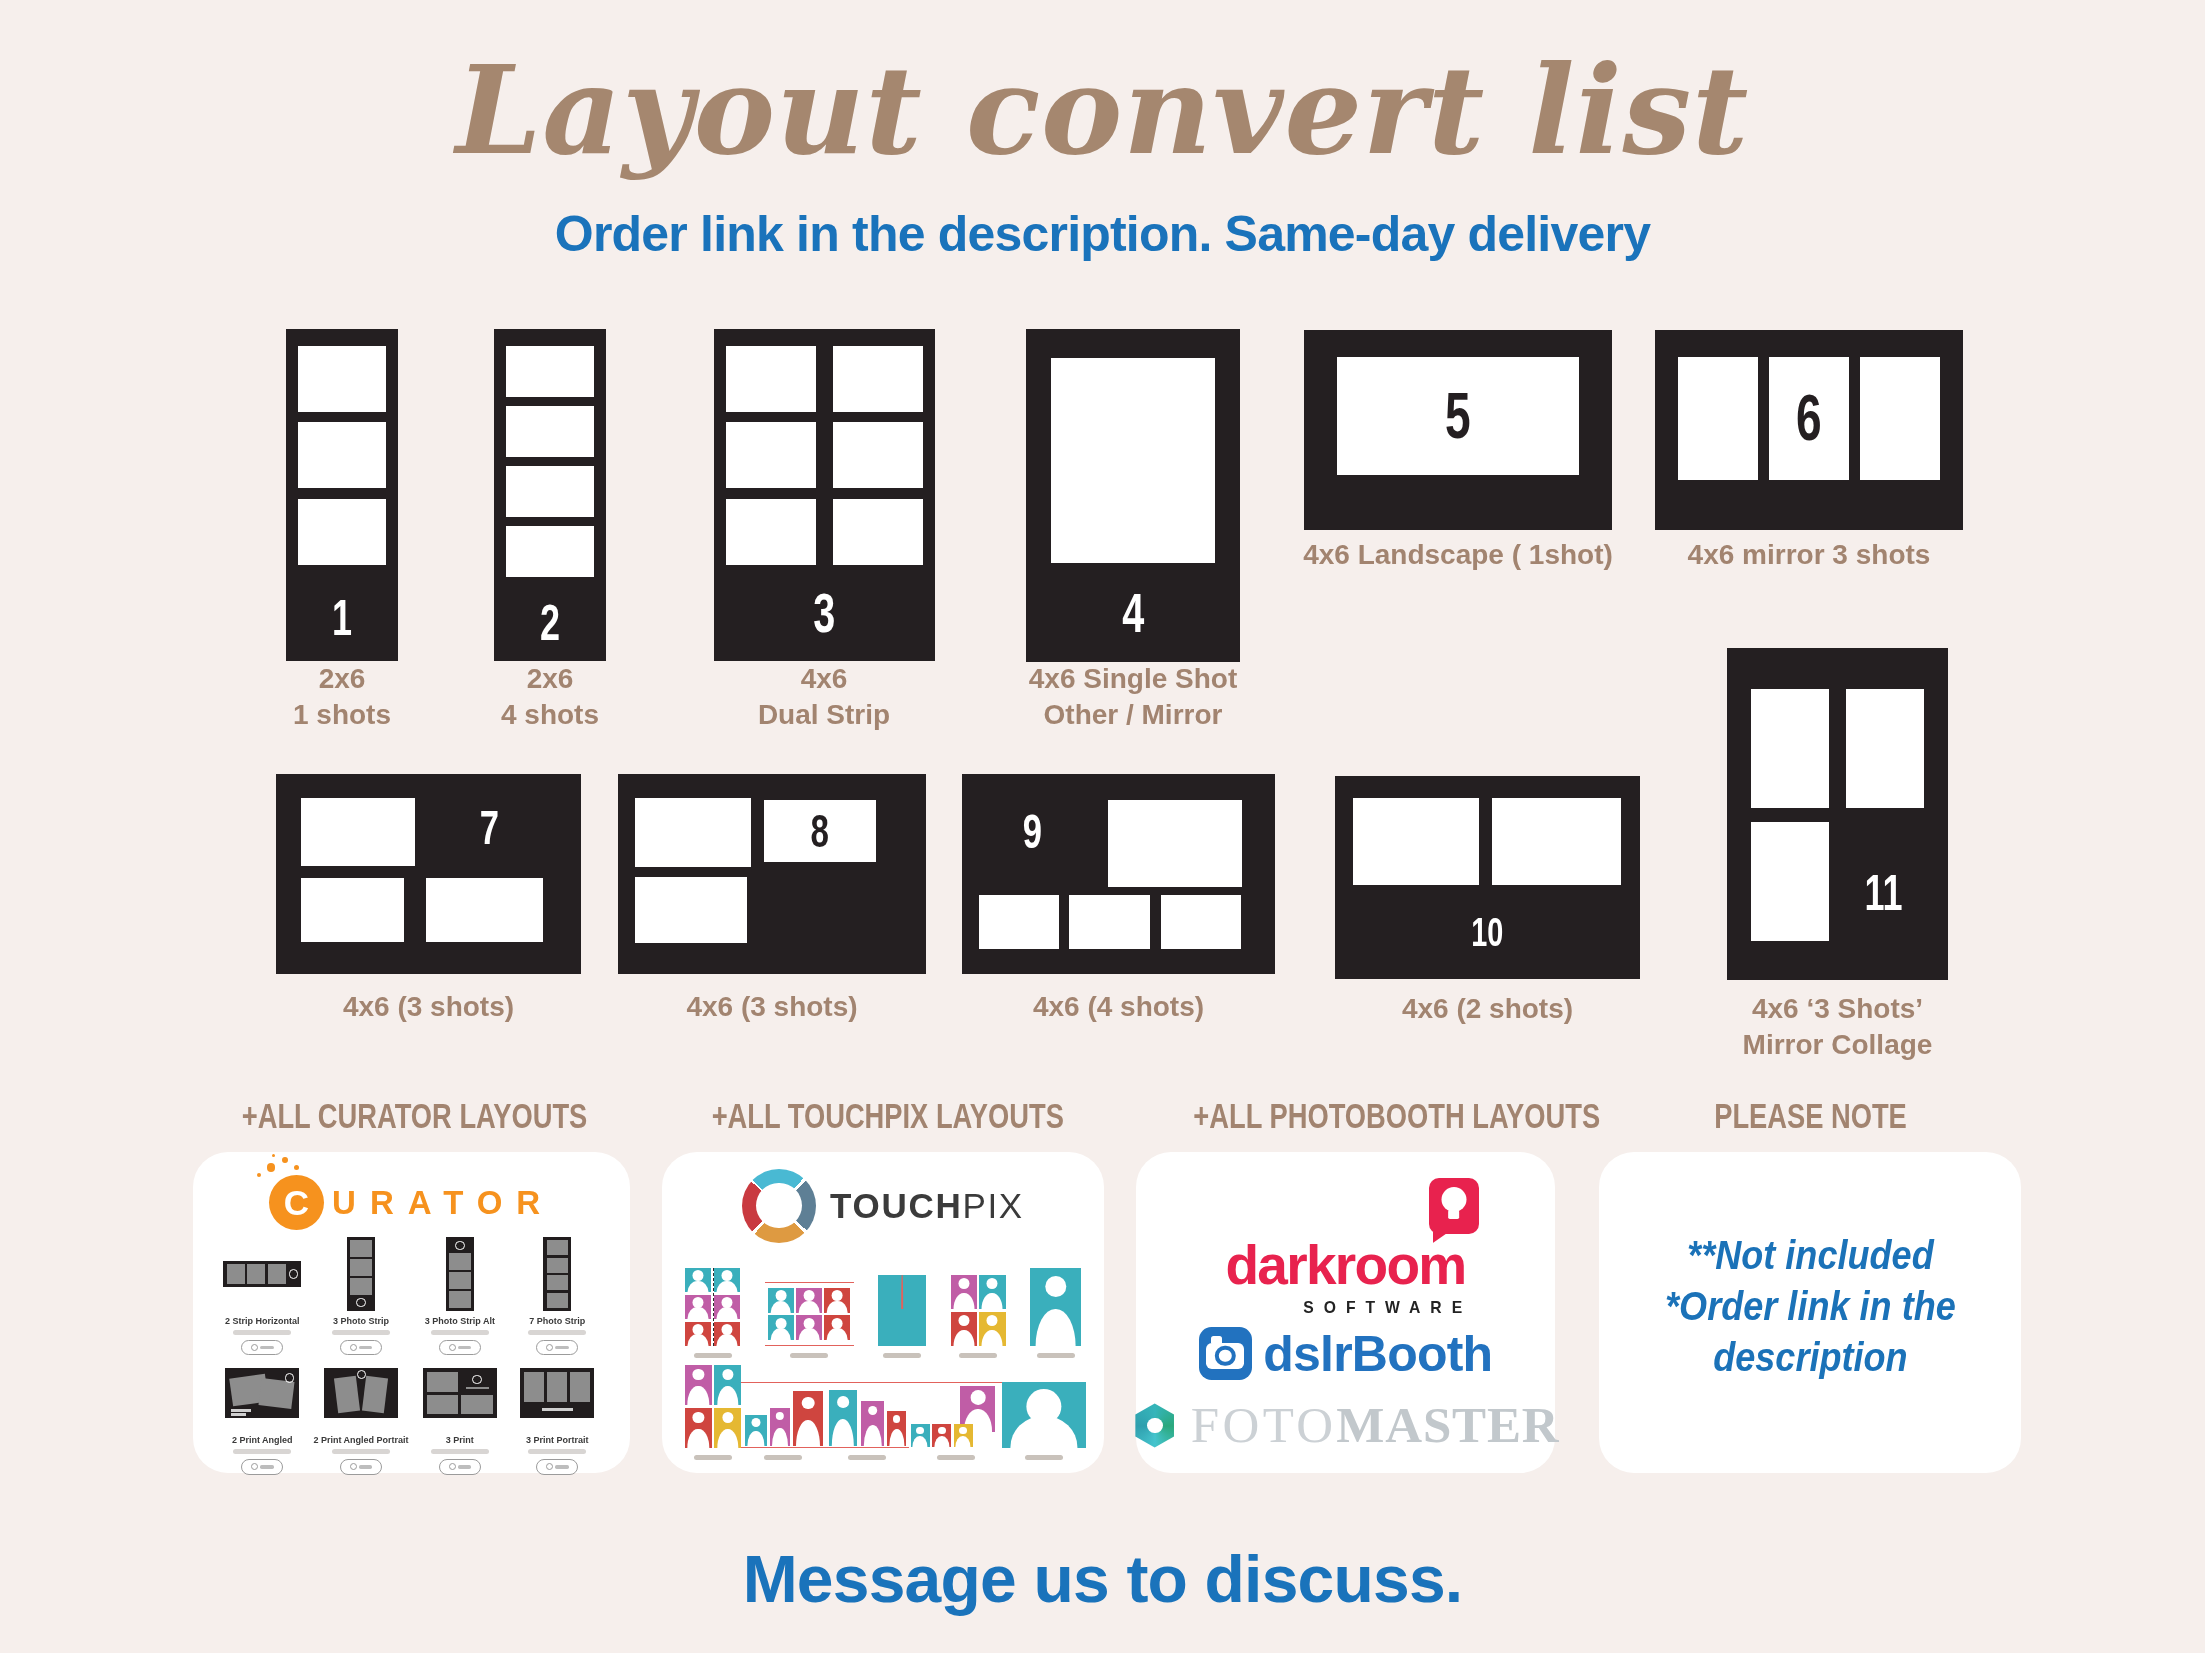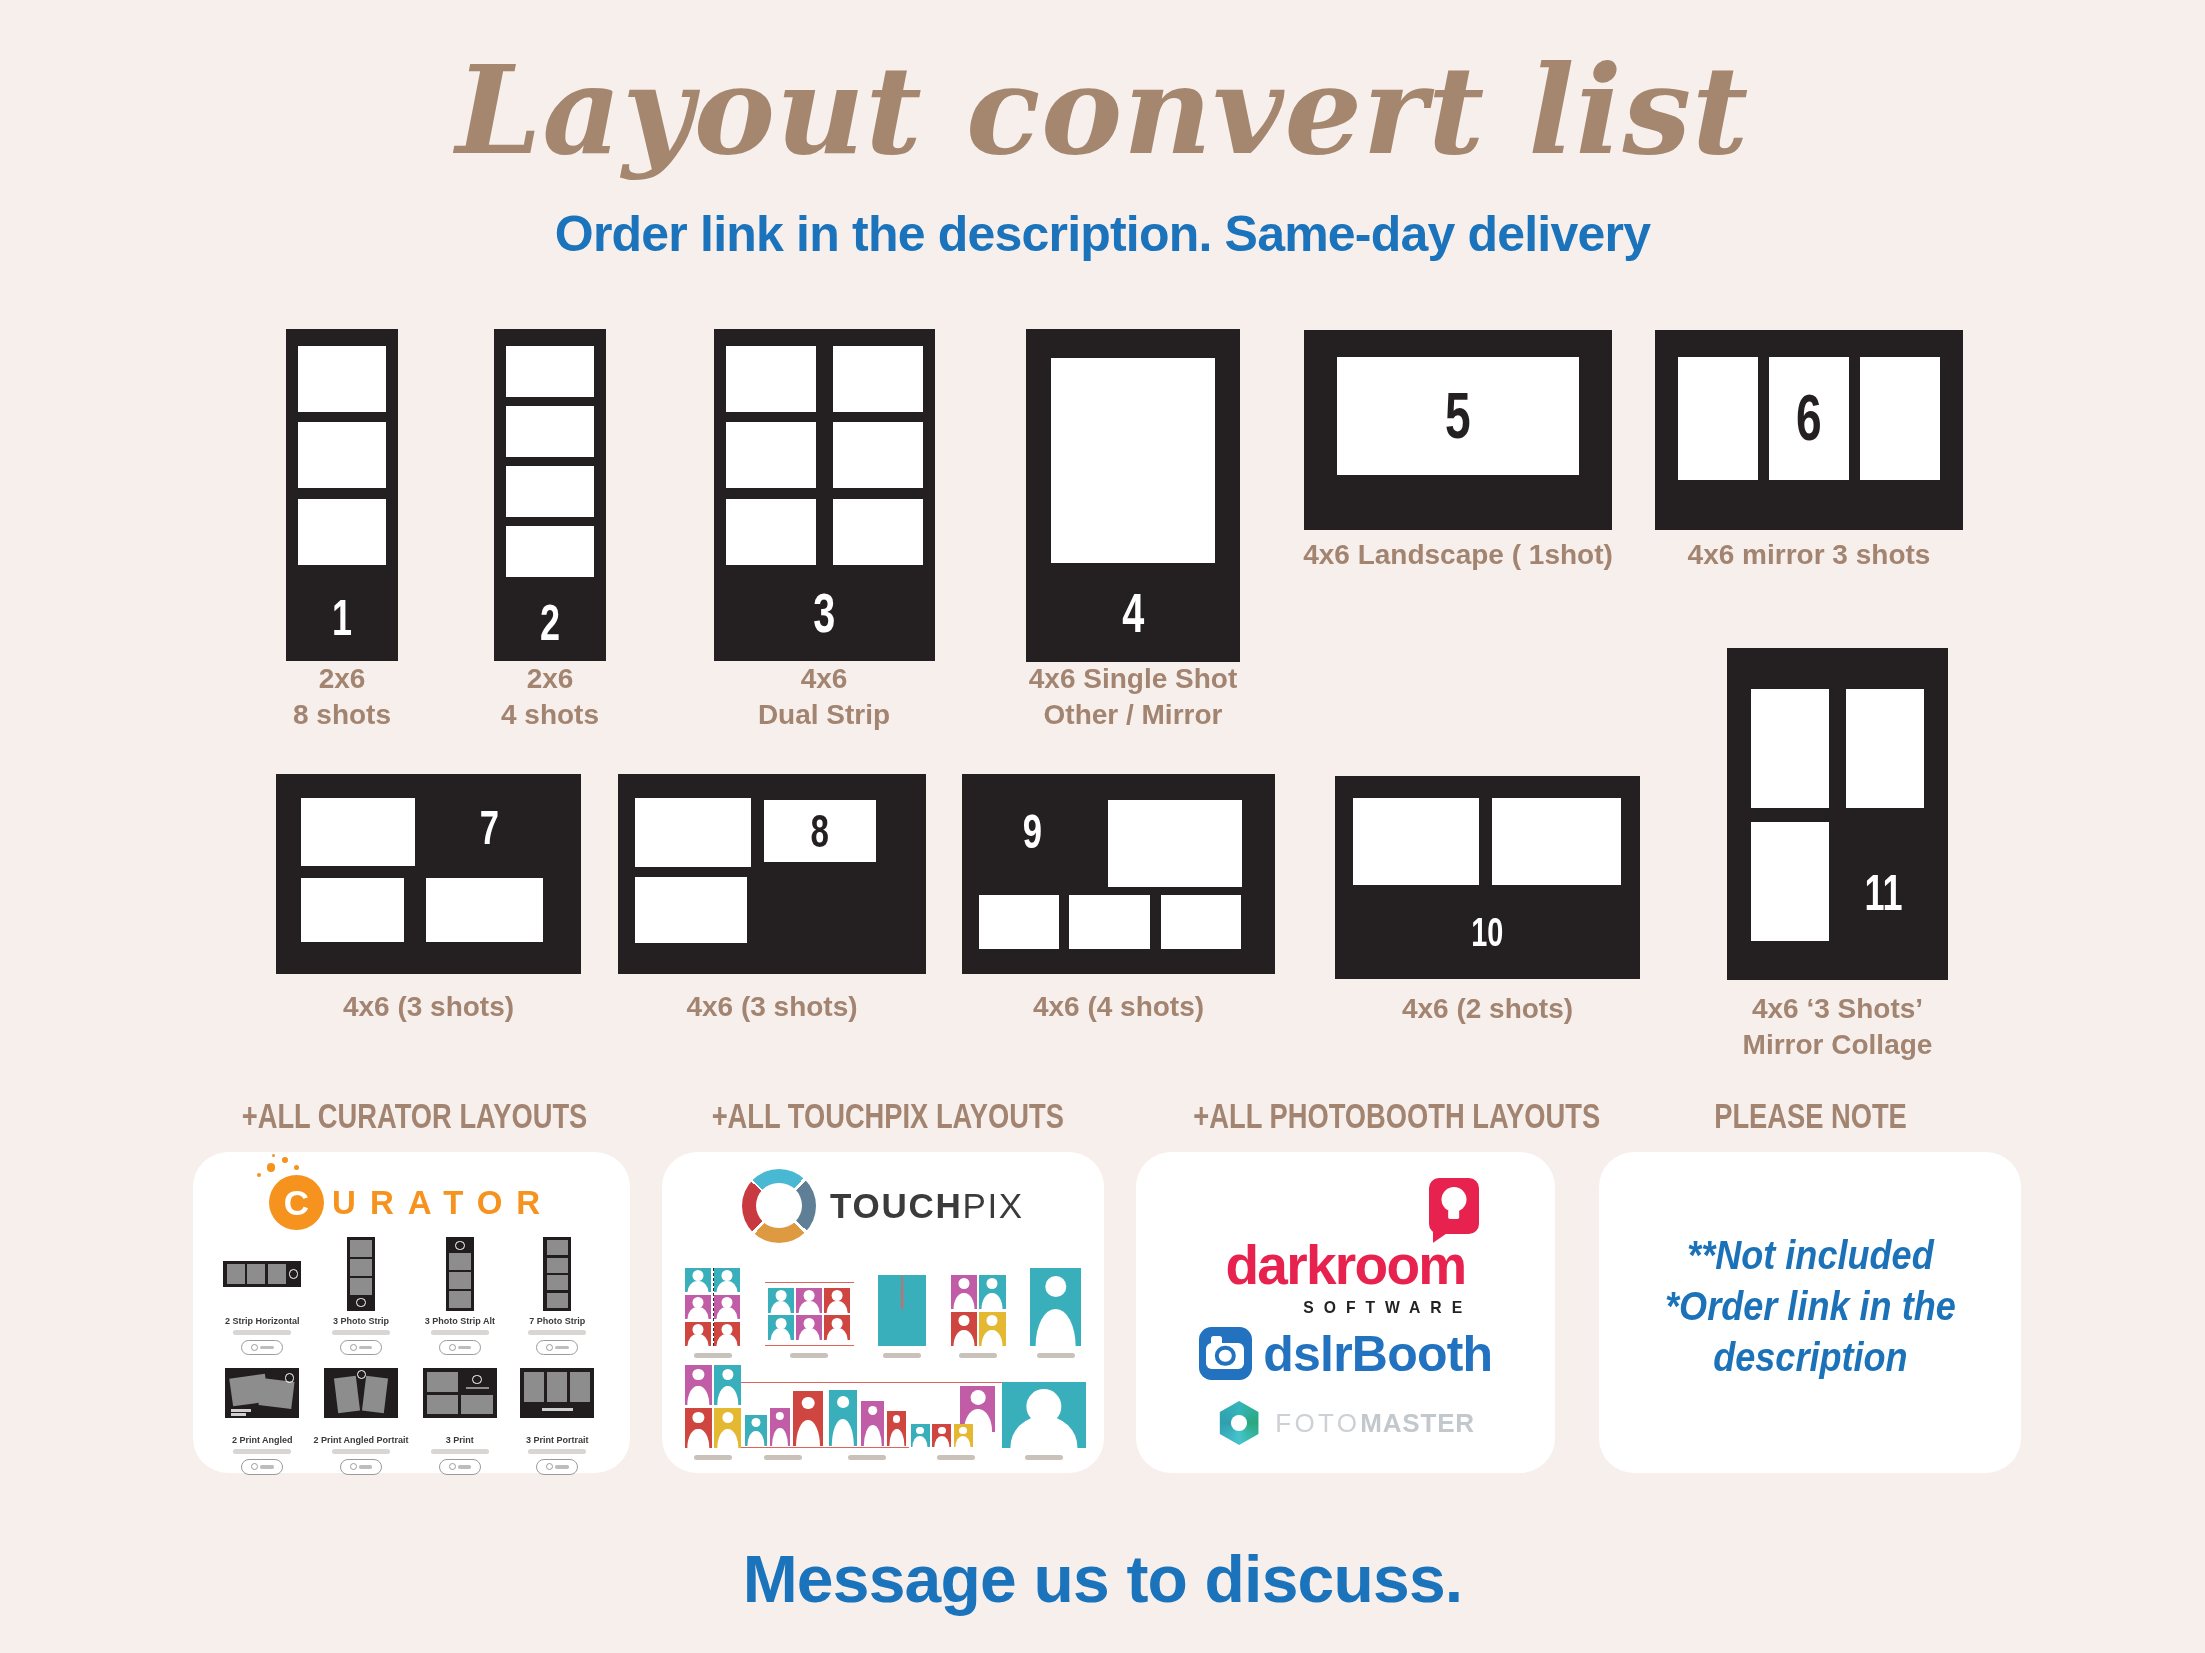--- a/index.html
+++ b/index.html
@@ -236,21 +236,21 @@
   .db-flash { position:absolute; left:12.4px; top:9px; width:10.7px; height:7.4px; background:#fff; border-radius:2.5px 2.5px 0 0; }
   .db-text { font-size:50px; line-height:1; color:#2272bf; letter-spacing:-0.8px; }
   .db-text .thin { font-weight:600; }
   .db-text b { font-weight:800; }
 
   .fm-wrap { position:absolute; top:248px; left:0; right:0; display:flex; justify-content:center; align-items:center; gap:13.2px; }
   .fm-icon { width:46px; height:46px; position:relative; flex:none;
     clip-path:polygon(50% 2%,92% 26%,92% 74%,50% 98%,8% 74%,8% 26%);
     background:conic-gradient(from 0deg,#35b5ba,#2aa87c,#45c4cd,#2f9fae,#35b5ba); }
   .fm-icon::after { content:""; position:absolute; inset:33%; background:#fff; border-radius:50%; }
-  .fm-text { font-size:26px; line-height:1; }
+  .fm-text { font-size:51px; line-height:1;font-family:Liberation Serif, serif; }
   .fm-text .foto { font-weight:300; color:#ccd1d5; letter-spacing:3.3px; }
   .fm-text b { font-weight:800; color:#c2c8cc; letter-spacing:0.8px; }
 
   
   .note-body { position:absolute; top:78px; left:6.6px; right:6.6px; text-align:center; color:#1b72b8; }
   .note-body > div { font-size:41px; font-weight:700; line-height:51px; transform:scaleX(0.88); }
 </style>
 </head>
 <body>
 
@@ -262,21 +262,21 @@
   <div class="tile t1">
     <div class="ph"></div>
     <div class="ph"></div>
     <div class="ph"></div>
     <div class="numzone">
         <span class="ns">1</span>
       </div>
   </div>
   <div class="cap c1">
     <div>2x6</div>
-      <div>8 shots</div>
+      <div>1 shots</div>
   </div>
 
   <div class="tile t2">
     <div class="ph"></div>
     <div class="ph"></div>
     <div class="ph"></div>
     <div class="ph"></div>
     <div class="numzone">
         <span class="ns">2</span>
       </div>

